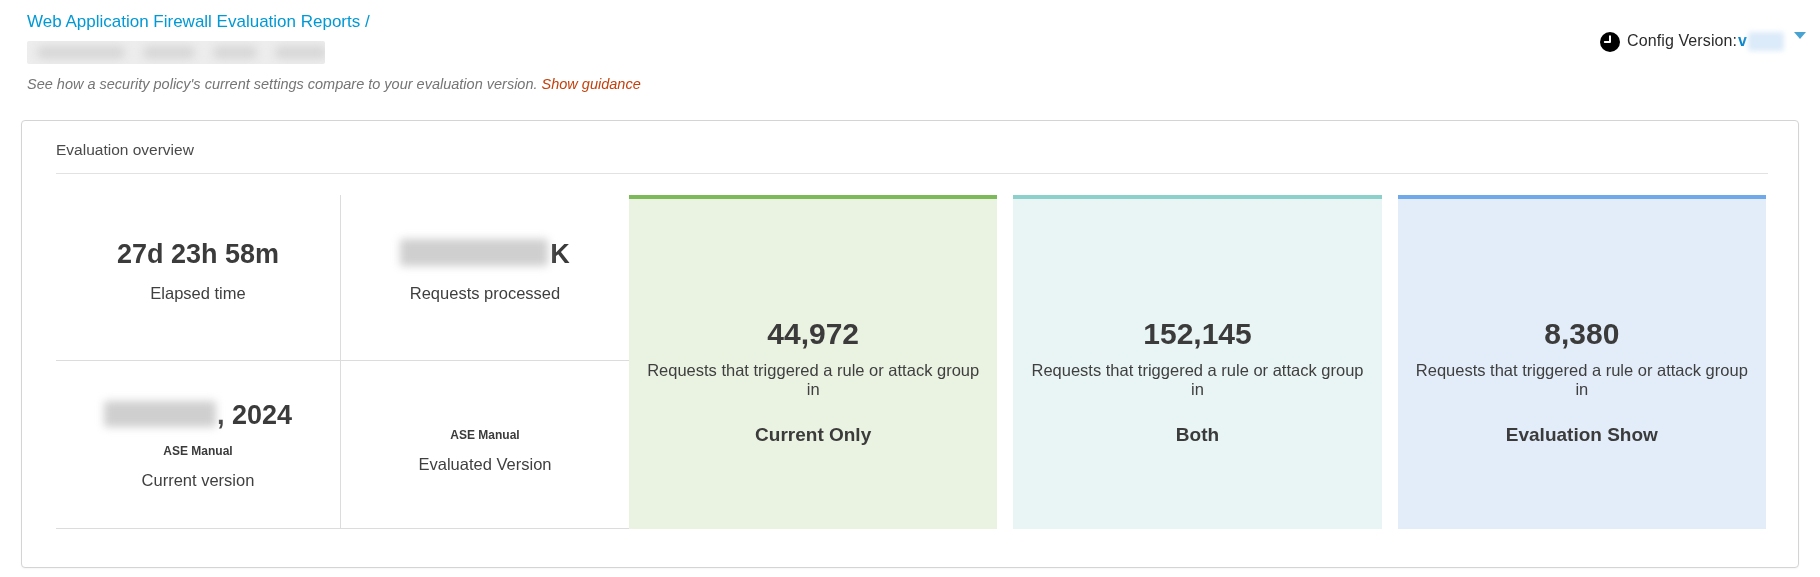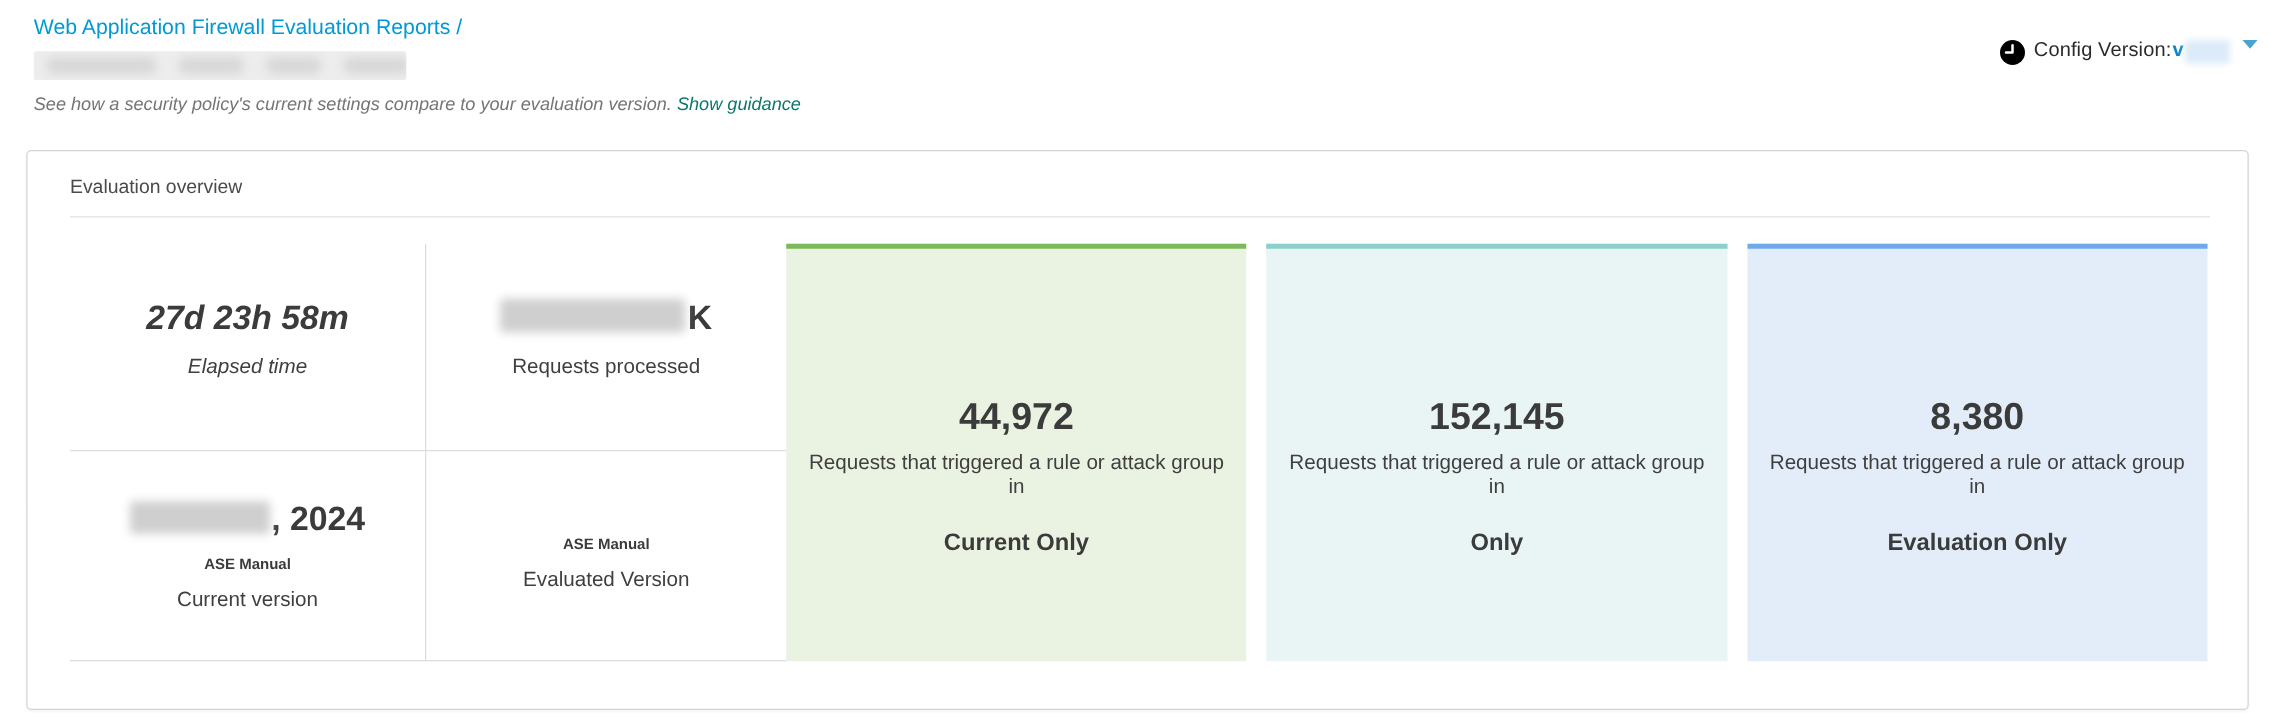--- a/index.html
+++ b/index.html
@@ -17,21 +17,21 @@
   .breadcrumb-link {
     font-size: 17px; color: #0099d6; text-decoration: none; display: inline-block;
   }
   .redacted-line {
     margin-top: 9px; width: 298px; height: 23px; background: #ededed;
     border-radius: 2px; display: flex; align-items: center; gap: 18px;
     padding: 0 10px; overflow: hidden;
   }
   .redacted-blob { height: 13px; background: #d7d7d7; border-radius: 6px; filter: blur(4px); flex: none; }
   .subtitle-row { margin-top: 12px; font-size: 14.5px; font-style: italic; color: #757575; }
-  .guidance-link { color: #0f766e; text-decoration: none; font-style: italic; }
+  .guidance-link { color: #c2410c; text-decoration: none; font-style: italic; }
 
   .config-control {
     position: absolute; top: 32px; right: 14px;
     display: flex; align-items: flex-start; font-size: 16px; color: #2b2b2b;
     cursor: pointer;
   }
   .clock-icon { width: 20px; height: 20px; margin-right: 7px; flex: none; }
   .config-label { letter-spacing: 0.1px; }
   .version-prefix { color: #0a85cc; font-weight: bold; margin-left: 1px; }
   .version-chip {
@@ -56,21 +56,21 @@
   .card-divider { height: 1px; background: #e2e2e2; margin: 12px 30px 0 34px; }
 
   .stats-row { display: flex; margin: 21px 32px 0 34px; height: 334px; }
 
   
   .left-cols { display: grid; grid-template-columns: 285px 288px; grid-template-rows: 166px 168px; flex: none; }
   .stat-cell {
     display: flex; flex-direction: column; align-items: center; justify-content: center;
     text-align: center;
   }
-  .cell-r1c1 { border-right: 1px solid #dcdcdc; border-bottom: 1px solid #dcdcdc; padding-bottom: 14px; font-style: italic; }
+  .cell-r1c1 { border-right: 1px solid #dcdcdc; border-bottom: 1px solid #dcdcdc; padding-bottom: 14px; }
   .cell-r1c2 { border-bottom: 1px solid #dcdcdc; padding-bottom: 14px; }
   .cell-r2c1 { border-right: 1px solid #dcdcdc; border-bottom: 1px solid #dcdcdc; }
   .cell-r2c2 { border-bottom: 1px solid #dcdcdc; }
   .stat-value { font-size: 27px; font-weight: bold; color: #3b3b3b; line-height: 32px; }
   .stat-label { font-size: 16.5px; color: #3f3f3f; margin-top: 14px; }
   .stat-name  { font-size: 12px; font-weight: bold; color: #3b3b3b; margin-top: 13px; }
   .stat-sublabel { font-size: 16.5px; color: #3f3f3f; margin-top: 13px; }
   .value-chip {
     display: inline-block; background: #cfcfcf; border-radius: 3px;
     filter: blur(4px); vertical-align: -3px;
@@ -150,23 +150,23 @@
 
     <div class="panels">
       <div class="panel" style="--accent: #7cba59; --bg: #eaf3e2;">
         <div class="panel-value">44,972</div>
         <div class="panel-desc">Requests that triggered a rule or attack group in</div>
         <div class="panel-category">Current Only</div>
       </div>
       <div class="panel" style="--accent: #8bd0ca; --bg: #e9f5f4;">
         <div class="panel-value">152,145</div>
         <div class="panel-desc">Requests that triggered a rule or attack group in</div>
-        <div class="panel-category">Only</div>
+        <div class="panel-category">Both</div>
       </div>
       <div class="panel" style="--accent: #70a9e9; --bg: #e3edf9;">
         <div class="panel-value">8,380</div>
         <div class="panel-desc">Requests that triggered a rule or attack group in</div>
-        <div class="panel-category">Evaluation Only</div>
+        <div class="panel-category">Evaluation Show</div>
       </div>
     </div>
 
   </div>
 </section>
 
 </body></html>

